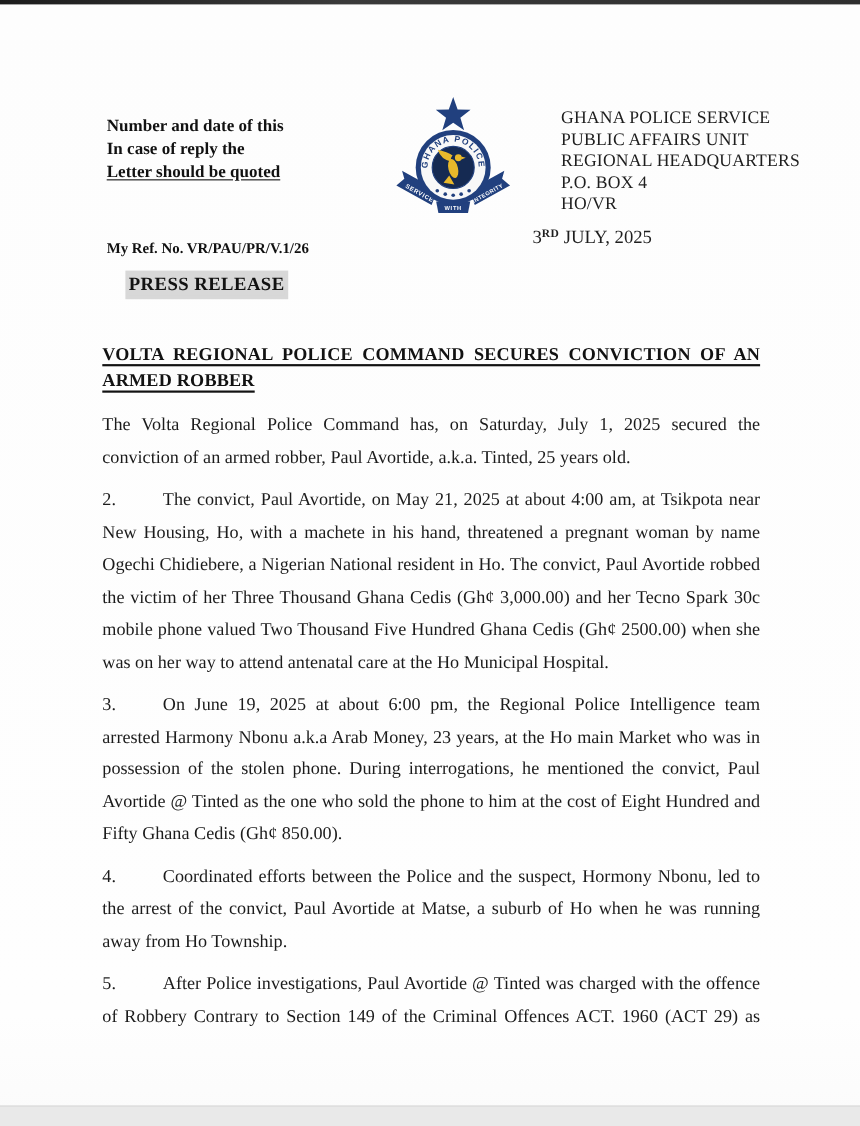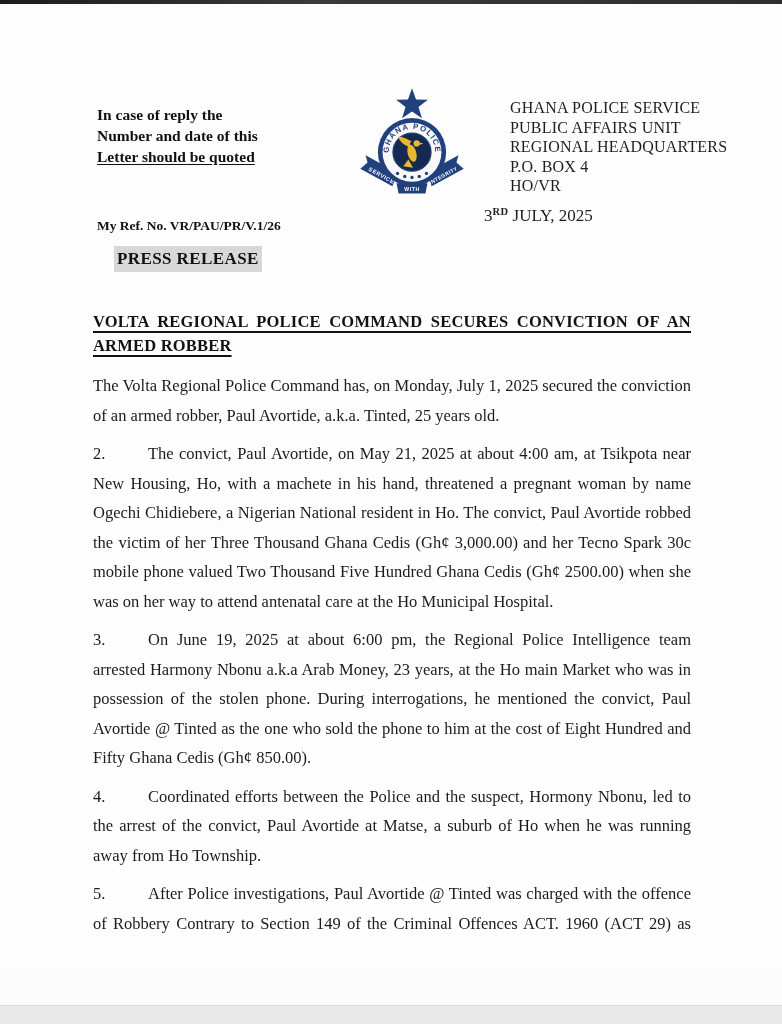--- a/index.html
+++ b/index.html
@@ -82,22 +82,22 @@
   
   .crest text { font-family:"Liberation Sans", sans-serif; }
 </style>
 </head>
 <body>
 
 <div class="sheet">
   <div class="photo-top-edge"></div>
 
   <div class="reply-note">
+    <div>Number and date of this</div>
     <div>In case of reply the</div>
-    <div>Number and date of this</div>
     <div class="u">Letter should be quoted</div>
   </div>
   <div class="ref-number">My Ref. No. VR/PAU/PR/V.1/26</div>
 
   <svg class="crest" viewBox="0 0 120 120" aria-hidden="true">
 
     <polygon points="60,4 63.9,15.1 75.3,15.3 66.3,22.3 69.6,33.2 60,26.7 50.4,33.2 53.7,22.3 44.7,15.3 56.1,15.1" fill="#21407e"></polygon>
 
     <g>
       <path d="M15 69 L46 86 L41 99 L10 82 L17 76 Z" fill="#21407e"></path>
@@ -145,21 +145,21 @@
     <div>REGIONAL HEADQUARTERS</div>
     <div>P.O. BOX 4</div>
     <div>HO/VR</div>
   </div>
   <div class="date-line"><span>3</span><span class="sup">RD</span><span> JULY, 2025</span></div>
 
   <div class="press-release-label">PRESS RELEASE</div>
   <div class="doc-title">VOLTA REGIONAL POLICE COMMAND SECURES CONVICTION OF AN ARMED ROBBER</div>
 
   <div class="body-text">
-    <p><span class="num"></span><span>The Volta Regional Police Command has, on Monday, July 1, 2025 secured the conviction of an armed robber, Paul Avortide, a.k.a. Tinted, 25 years old.</span></p>
+    <p><span class="num"></span><span>The Volta Regional Police Command has, on Saturday, July 1, 2025 secured the conviction of an armed robber, Paul Avortide, a.k.a. Tinted, 25 years old.</span></p>
     <p><span class="num">2.</span><span>The convict, Paul Avortide, on May 21, 2025 at about 4:00 am, at Tsikpota near New Housing, Ho, with a machete in his hand, threatened a pregnant woman by name Ogechi Chidiebere, a Nigerian National resident in Ho. The convict, Paul Avortide robbed the victim of her Three Thousand Ghana Cedis (Gh¢ 3,000.00) and her Tecno Spark 30c mobile phone valued Two Thousand Five Hundred Ghana Cedis (Gh¢ 2500.00) when she was on her way to attend antenatal care at the Ho Municipal Hospital.</span></p>
     <p><span class="num">3.</span><span>On June 19, 2025 at about 6:00 pm, the Regional Police Intelligence team arrested Harmony Nbonu a.k.a Arab Money, 23 years, at the Ho main Market who was in possession of the stolen phone. During interrogations, he mentioned the convict, Paul Avortide @ Tinted as the one who sold the phone to him at the cost of Eight Hundred and Fifty Ghana Cedis (Gh¢ 850.00).</span></p>
     <p><span class="num">4.</span><span>Coordinated efforts between the Police and the suspect, Hormony Nbonu, led to the arrest of the convict, Paul Avortide at Matse, a suburb of Ho when he was running away from Ho Township.</span></p>
     <p class="cont"><span class="num">5.</span><span>After Police investigations, Paul Avortide @ Tinted was charged with the offence of Robbery Contrary to Section 149 of the Criminal Offences ACT. 1960 (ACT 29) as</span></p>
   </div>
 
   <div class="photo-bottom-edge"></div>
 </div>
 
 </body></html>

